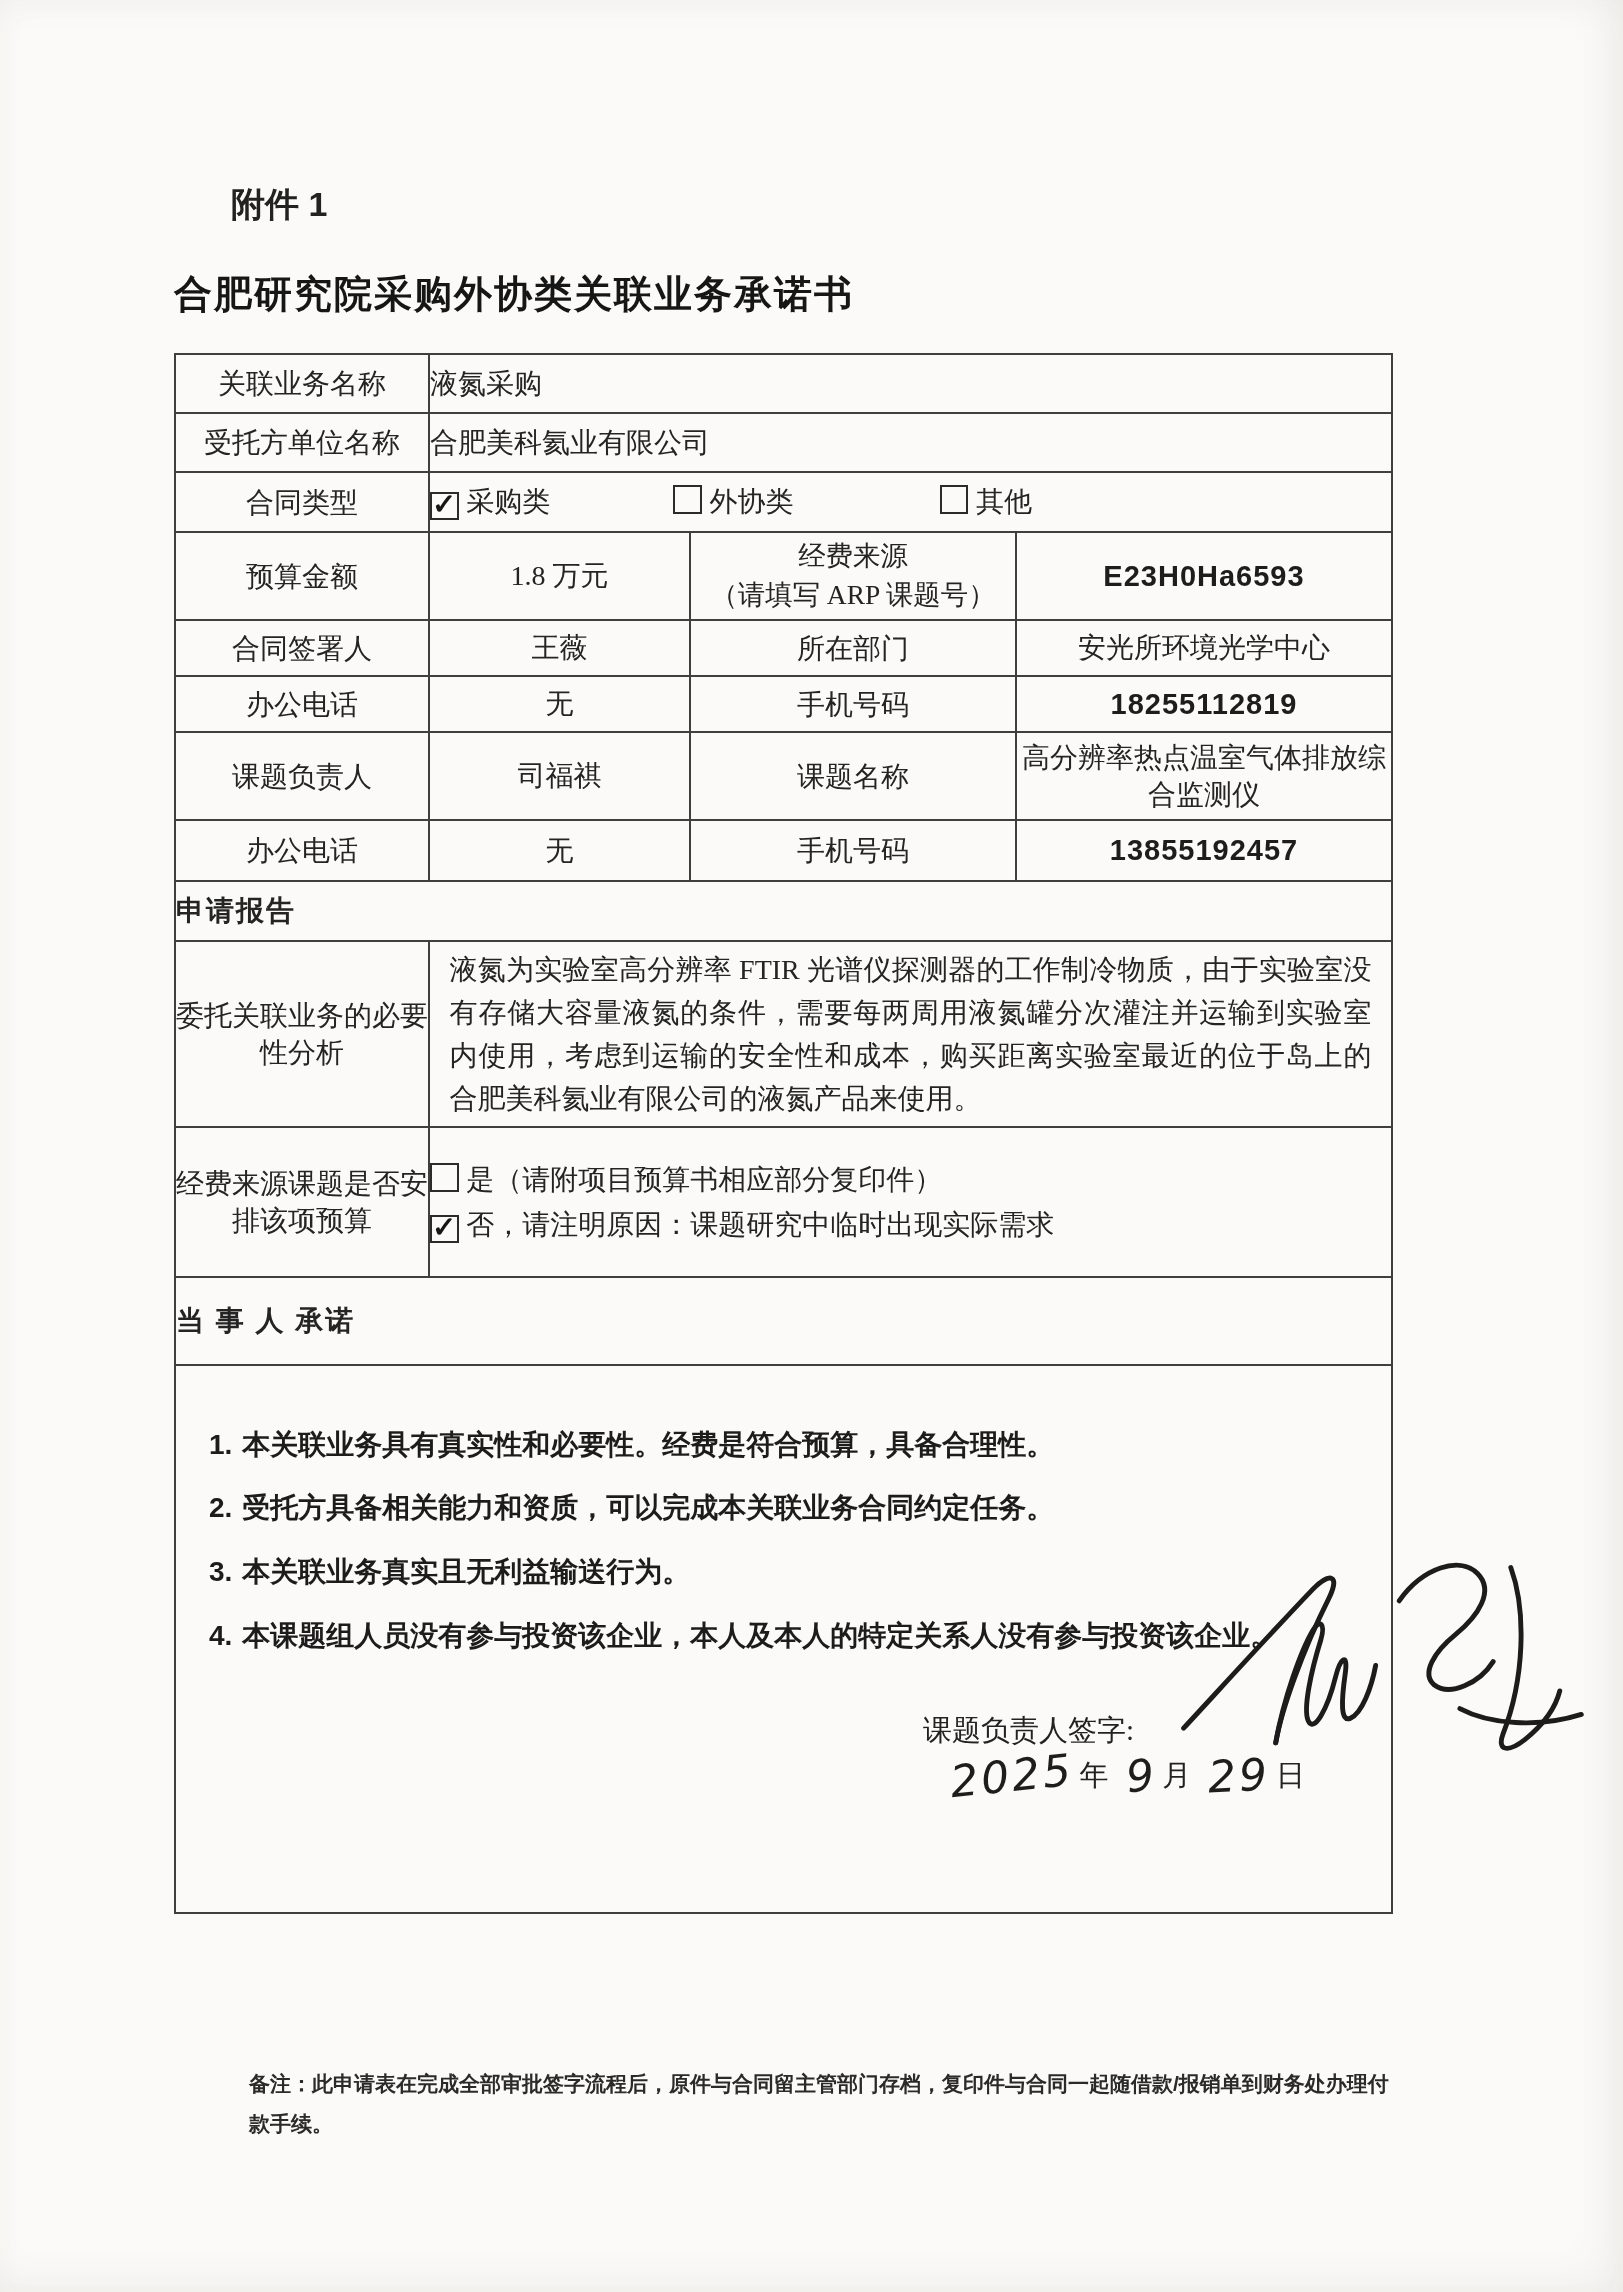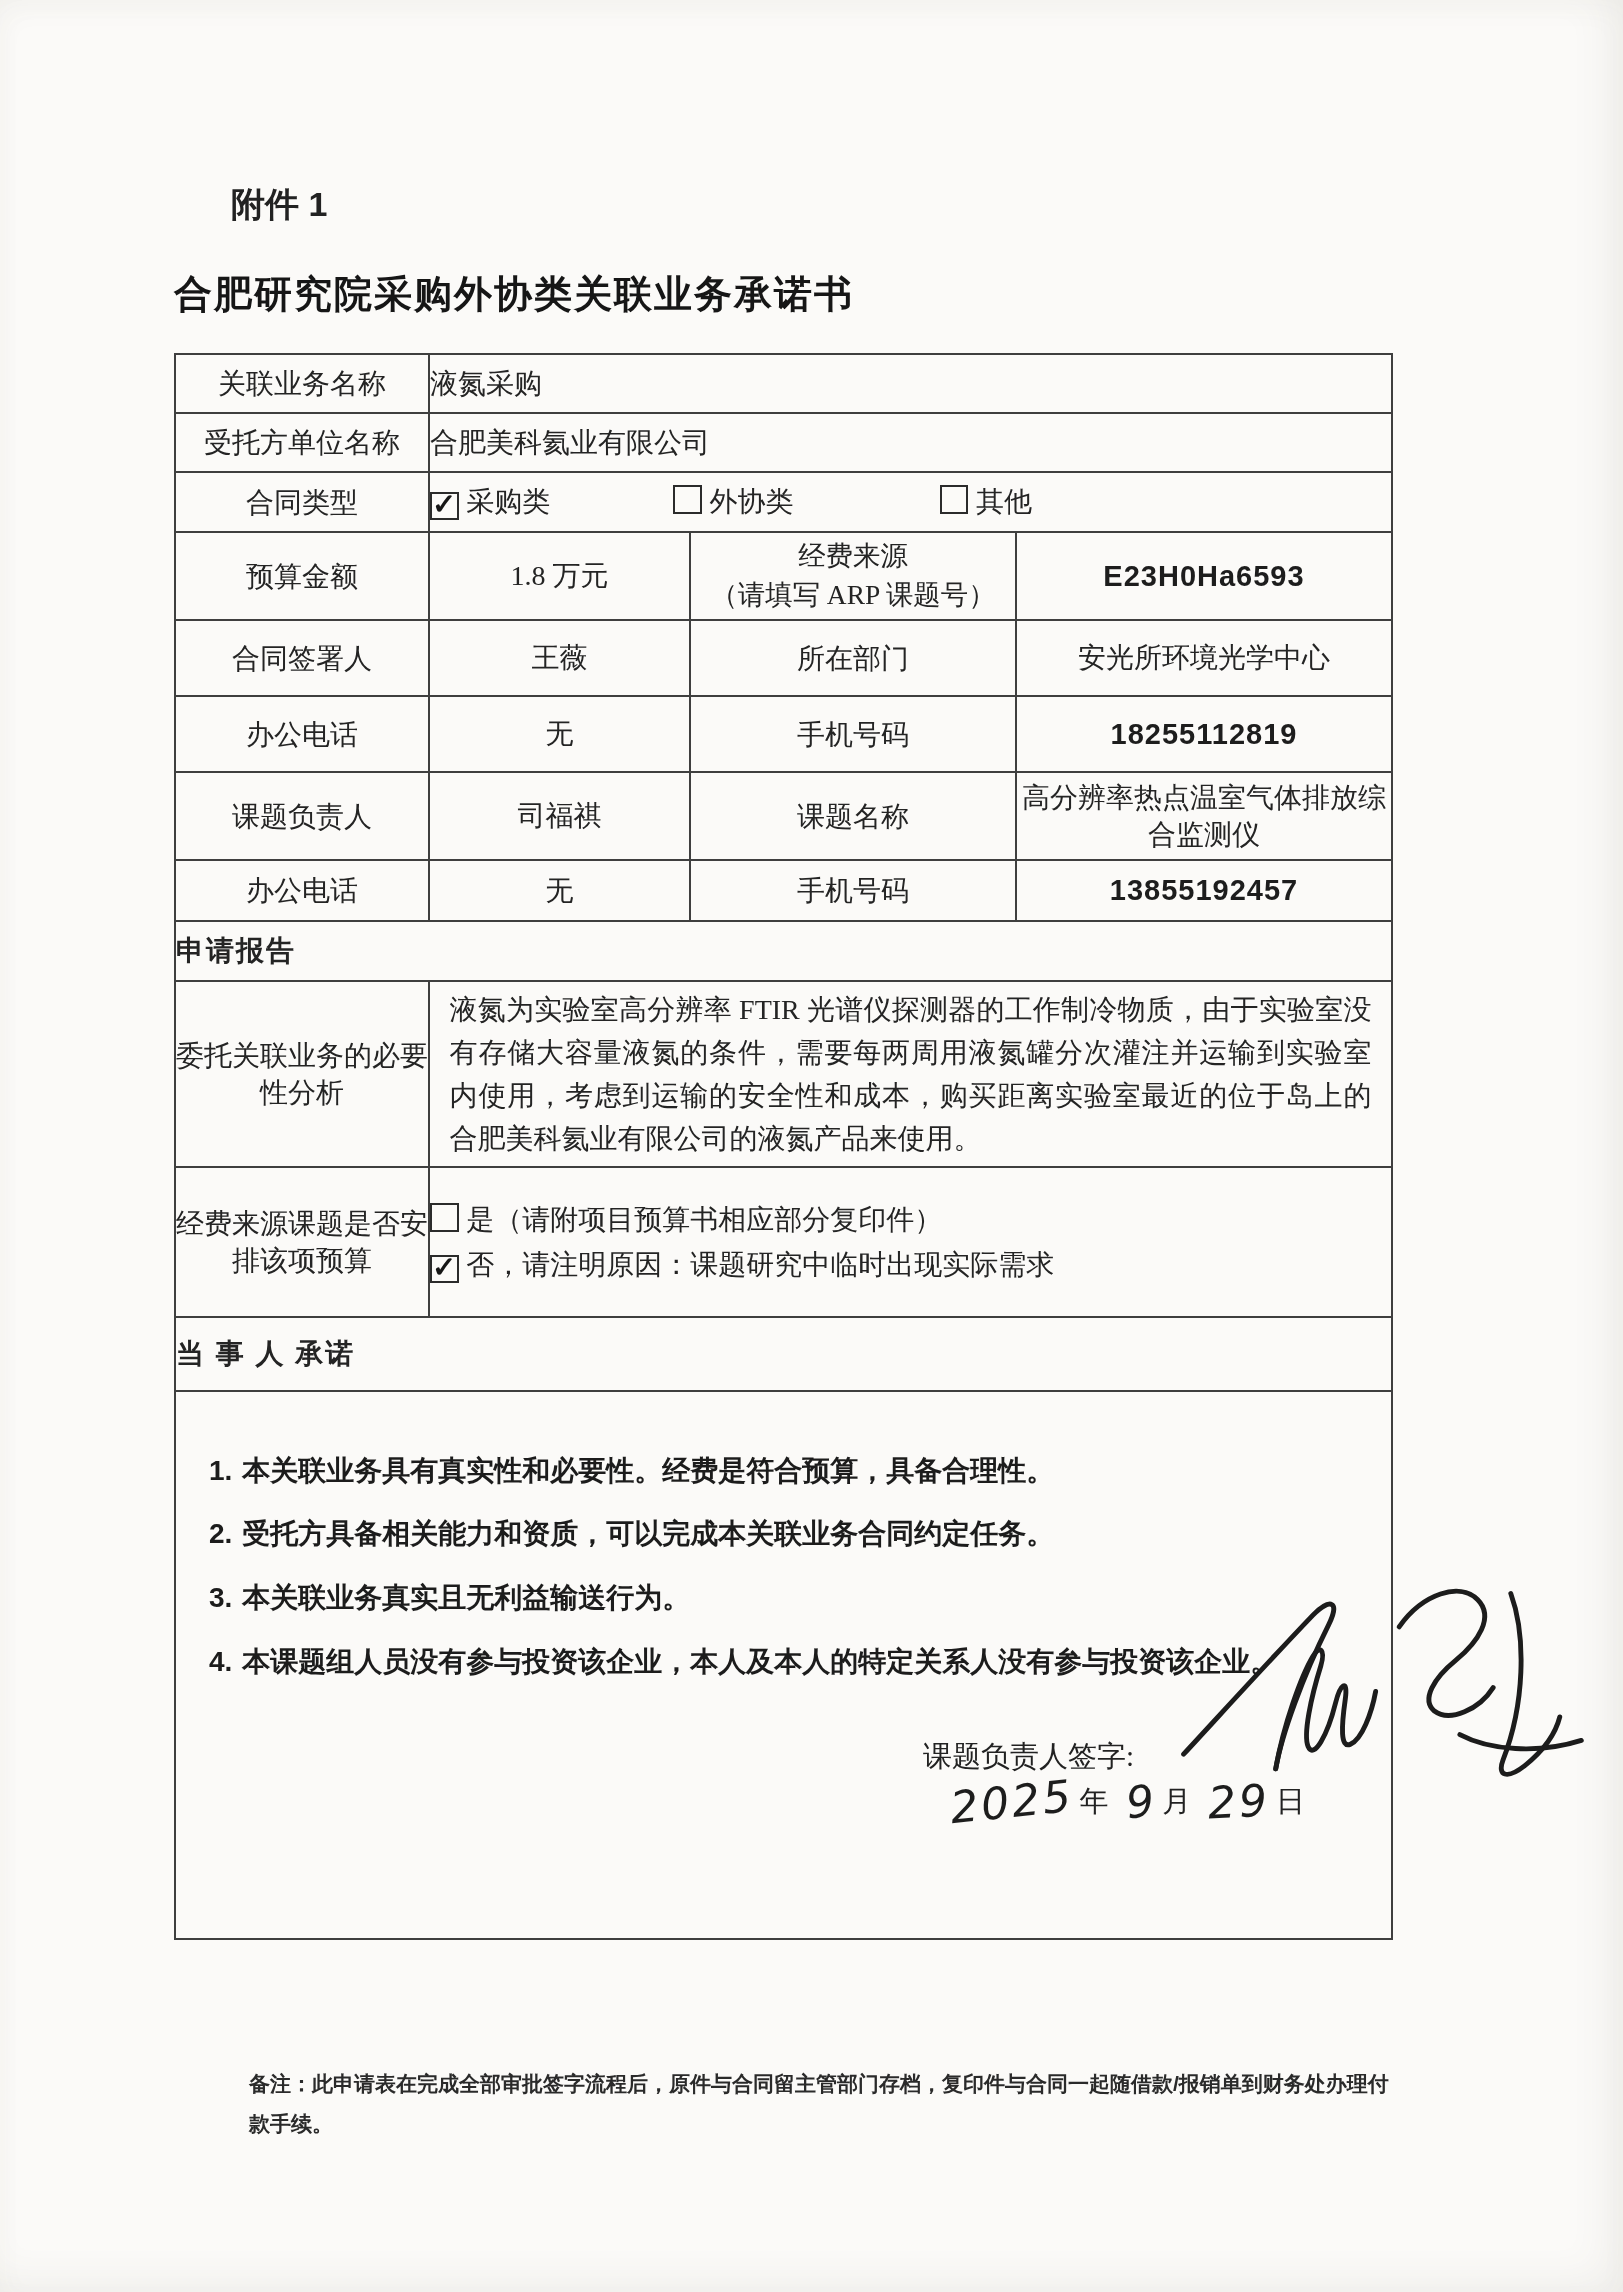--- a/index.html
+++ b/index.html
@@ -30,22 +30,22 @@
     border:2.9px solid #3a3a3a;
   }
   table.form td{
     border:2px solid #3f3f3f;
     vertical-align:middle;
     font-size:28px;
     color:#242424;
     padding:0;
   }
   col.c1{width:254px}col.c2{width:261px}col.c3{width:326px}col.c4{width:376px}
-  tr.h60{height:59px}tr.h61{height:60px}tr.h62{height:61px}tr.h65{height:76px}
-  tr.h75{height:74px}tr.h90{height:88px}tr.h153{height:150px}tr.h179{height:175px}tr.h559{height:548px}
+  tr.h60{height:59px}tr.h61{height:60px}tr.h62{height:61px}tr.h65{height:56px}
+  tr.h75{height:88px}tr.h90{height:88px}tr.h153{height:150px}tr.h179{height:175px}tr.h559{height:548px}
   td.lab{text-align:center;font-size:27.4px;line-height:37px;padding:0 7.8px;}
   td.val{text-align:center;}
   td.left{text-align:left;padding-left:21.6px;}
   .num{font-family:"Liberation Sans","DejaVu Sans",sans-serif;font-weight:600;font-size:29px;letter-spacing:1px;color:#1d1d1d;margin-top:35px;}
   td.hdr{
     text-align:left;
     font-family:"Liberation Sans","DejaVu Sans",sans-serif;
     font-weight:800;font-size:31px;letter-spacing:2px;color:#141414;
   }
   .cb{

